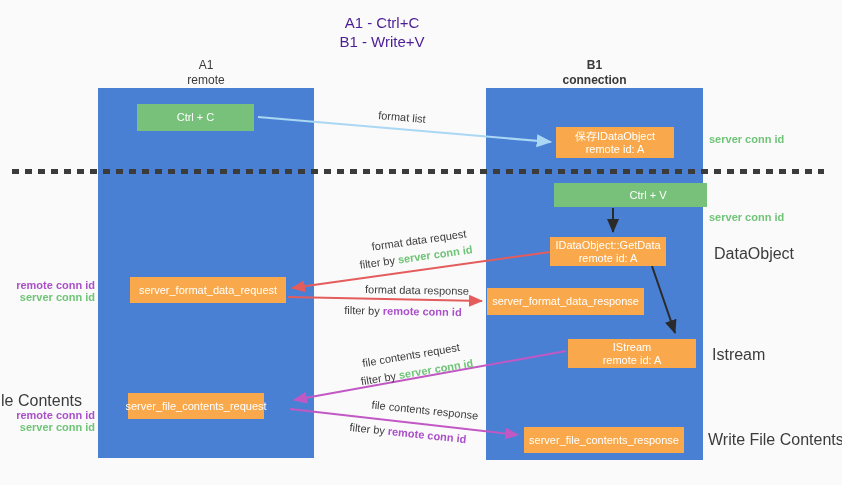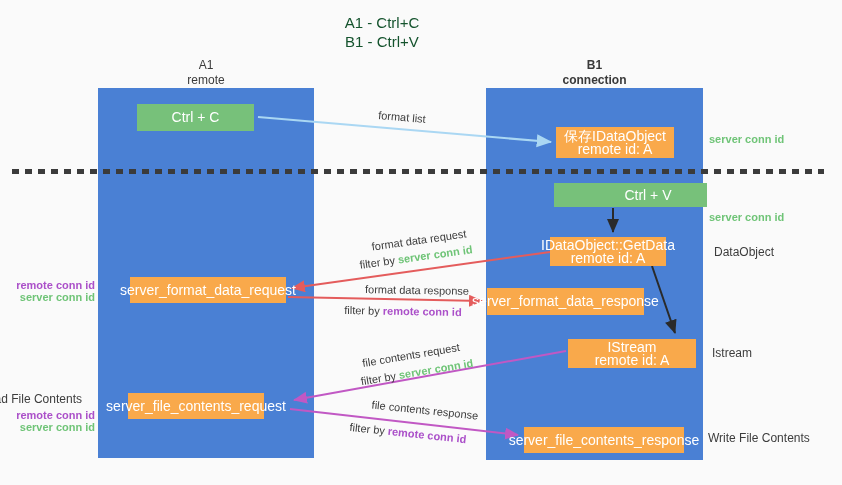--- a/index.html
+++ b/index.html
@@ -5,54 +5,54 @@
   html,body{margin:0;padding:0;}
   body{
     width:842px;height:485px;position:relative;overflow:hidden;
     background:#fafafa;
     font-family:"Liberation Sans","DejaVu Sans",sans-serif;
     color:#3c3c3c;
   }
   .abs{position:absolute;}
   .title{
     left:0;top:13px;width:764px;text-align:center;
-    font-size:15px;line-height:19px;color:#14532d;
+    font-size:15px;line-height:19px;color:#4c1d95;
   }
   .col-header{
     top:58px;text-align:center;font-size:12px;line-height:15px;color:#3a3a3a;
   }
   .column{background:#4a80d4;}
   .dotted{
     left:12px;top:169px;width:812px;height:5px;
     background:repeating-linear-gradient(90deg,#3b3b3b 0 7px,transparent 7px 13px);
   }
   .box{
     display:flex;flex-direction:column;align-items:center;justify-content:center;
-    color:#ffffff;font-size:14px;line-height:13px;text-align:center;
+    color:#ffffff;font-size:11px;line-height:13px;text-align:center;
     white-space:nowrap;
   }
   .green{background:#77c17a;}
   .orange{background:#f9a94b;}
   .lbl{
     font-size:11px;white-space:nowrap;color:#3c3c3c;
   }
   .rot{transform-origin:center;}
   .txt-green{color:#6fc477;font-weight:bold;}
   .txt-purple{color:#ab50c9;font-weight:bold;}
-  .side{font-size:12px;white-space:nowrap;}
+  .side{font-size:16px;white-space:nowrap;}
   .side-sm{font-size:11px;white-space:nowrap;}
   .right-align{text-align:right;}
   svg.arrows{left:0;top:0;pointer-events:none;}
 </style>
 </head>
 <body>
 
 <div class="abs title">
   <div>A1 - Ctrl+C</div>
-  <div>B1 - Ctrl+V</div>
+  <div>B1 - Write+V</div>
 </div>
 
 <div class="abs col-header" style="left:98px;width:216px;">
   <div>A1</div>
   <div>remote</div>
 </div>
 <div class="abs col-header" style="left:486px;width:217px;font-weight:bold;">
   <div>B1</div>
   <div>connection</div>
 </div>

